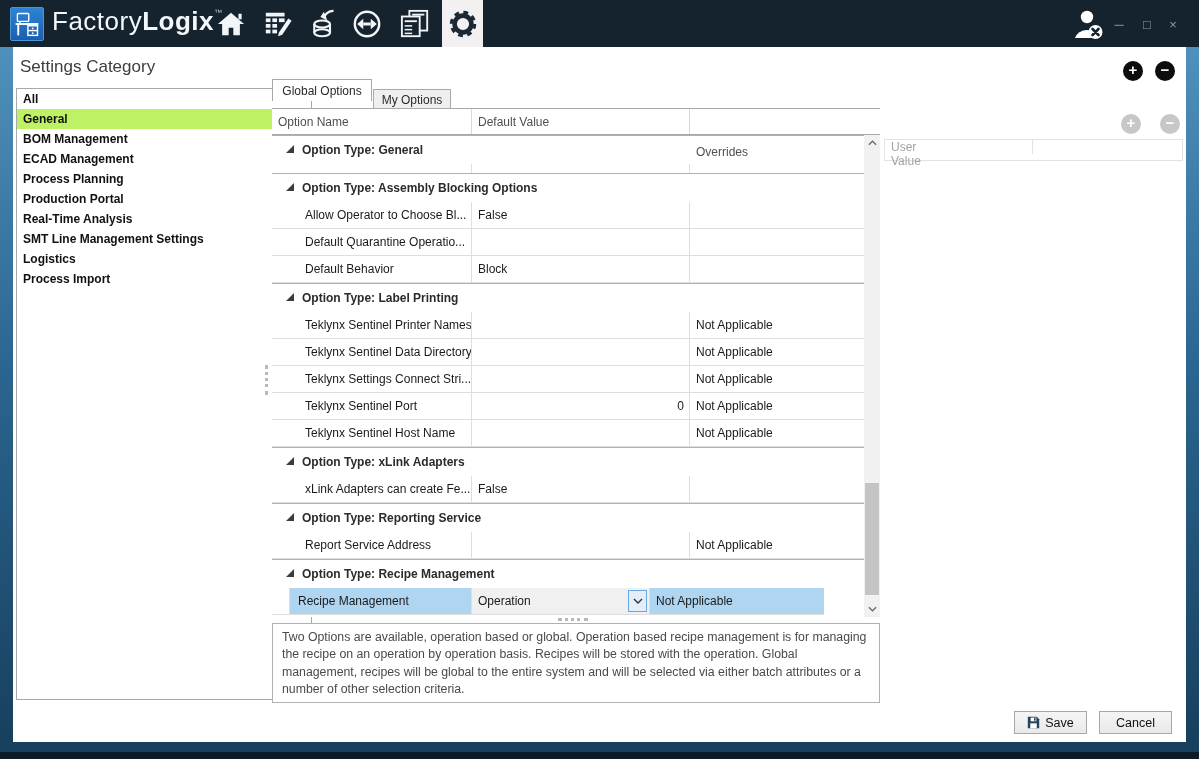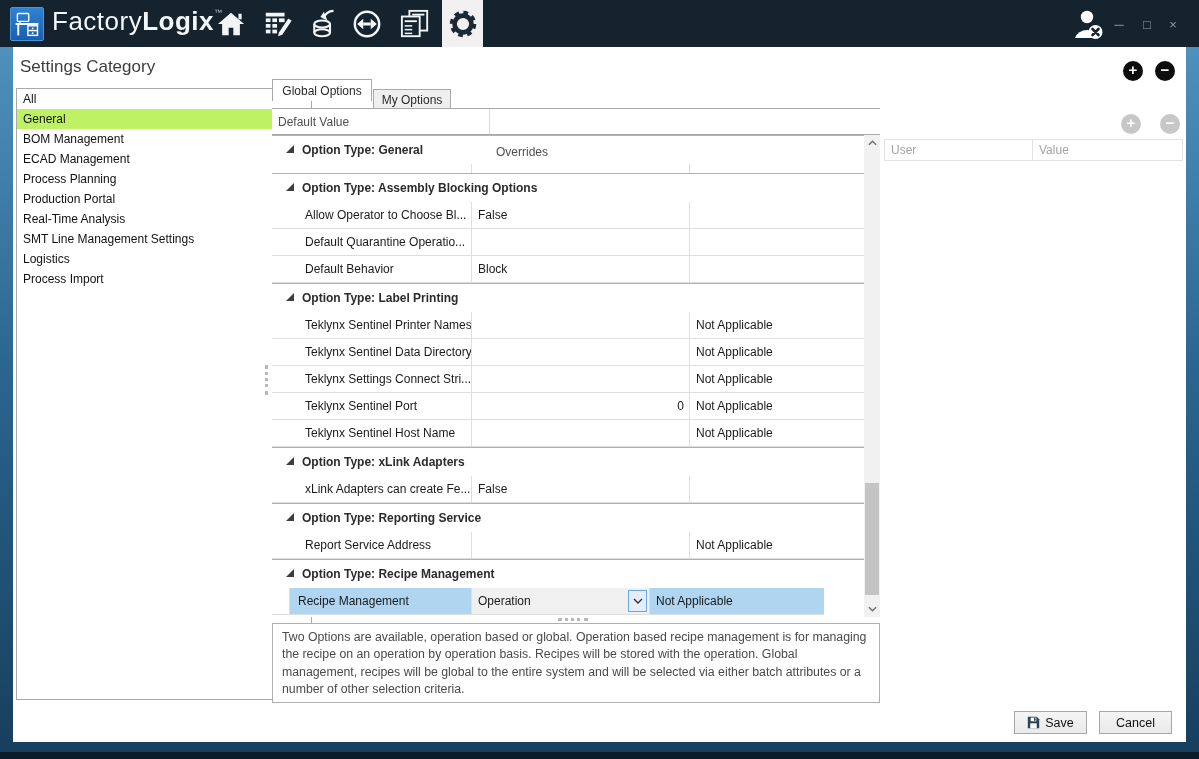--- a/index.html
+++ b/index.html
@@ -32,21 +32,21 @@
 
   
   .page-title { position:absolute; left:20px; top:57px; font-size:17px; color:#3d3d3d; }
   .circle-btn { position:absolute; width:20px; height:20px; border-radius:50%; color:#fff;
     font-size:15px; font-weight:700; line-height:18px; text-align:center; cursor:pointer; }
   .circle-black { background:#0d0d0d; }
   .circle-gray { background:#c7c7c7; }
 
   
   .listbox { position:absolute; left:16px; top:88px; width:296px; height:612px;
-    border:1px solid #a9a9a9; background:#fff; overflow:hidden; }
+    border:1px solid #a9a9a9; background:#fff; overflow:hidden;font-weight:bold; }
   .sb-item { height:20px; line-height:20px; padding-left:6px; font-size:12px; color:#111; cursor:pointer; }
   .sb-item.selected { background:#bef264; }
   .v-grip { position:absolute; left:265px; top:365px; height:30px; width:0;
     border-left:3px dotted #b9b9b9; }
   .h-grip { position:absolute; left:558px; top:618px; width:30px; height:0;
     border-top:3px dotted #b9b9b9; }
 
   
   .tab { position:absolute; font-size:12px; color:#2b2b2b; display:flex; align-items:center;
     justify-content:center; cursor:pointer; }
@@ -92,21 +92,21 @@
   .sb-arrow { position:absolute; left:0; width:16px; height:16px; display:flex; align-items:center;
     justify-content:center; cursor:pointer; }
   .sb-thumb { position:absolute; left:1px; width:14px; top:348px; height:112px; background:#c4c4c4; cursor:grab; }
 
   
   .descbox { position:absolute; left:272px; top:623px; width:608px; height:80px;
     border:1px solid #b0b0b0; padding:5px 9px; font-size:12.3px; line-height:1.42; color:#4a4a4a; background:#fff; }
 
   
   .rp-head { position:absolute; left:884px; top:139px; width:299px; height:22px;
-    border:1px solid #e3e3e3; display:flex; font-size:12px; color:#a3a3a3; background:#fff; }
+    border:1px solid #e3e3e3; display:flex; font-size:12px; color:#a3a3a3; background:#fff;flex-direction:column; }
   .rp-head .hc { display:flex; align-items:center; padding-left:6px; }
   .rp-head .u { width:148px; border-right:1px solid #e3e3e3; }
   .rp-head .v { flex:1; }
 
   
   .btn { position:absolute; top:711px; width:73px; height:23px;
     background:linear-gradient(#f5f5f5,#e9e9e9); border:1px solid #a7a7a7;
     font-size:12.5px; color:#111; display:flex; align-items:center; justify-content:center; gap:5px; cursor:pointer; }
   .btn-save { left:1014px; }
   .btn-cancel { left:1099px; }
@@ -220,20 +220,21 @@
     <div class="sb-item">SMT Line Management Settings</div>
     <div class="sb-item">Logistics</div>
     <div class="sb-item">Process Import</div>
   </div>
 <div class="v-grip"></div>
 
 <div class="tab active">Global Options</div>
 <div class="tab inactive">My Options</div>
 
 <div class="thead">
+  <div class="hc hc1">Option Name</div>
   <div class="hc hc2">Default Value</div>
   <div class="hc hc3">Overrides</div>
   <div class="hc hc4"></div>
 </div>
 <div class="rows">
     <div class="trow group">
       <span class="tri"></span>
       <span>Option Type: General</span>
     </div>
     <div class="trow spacer">

